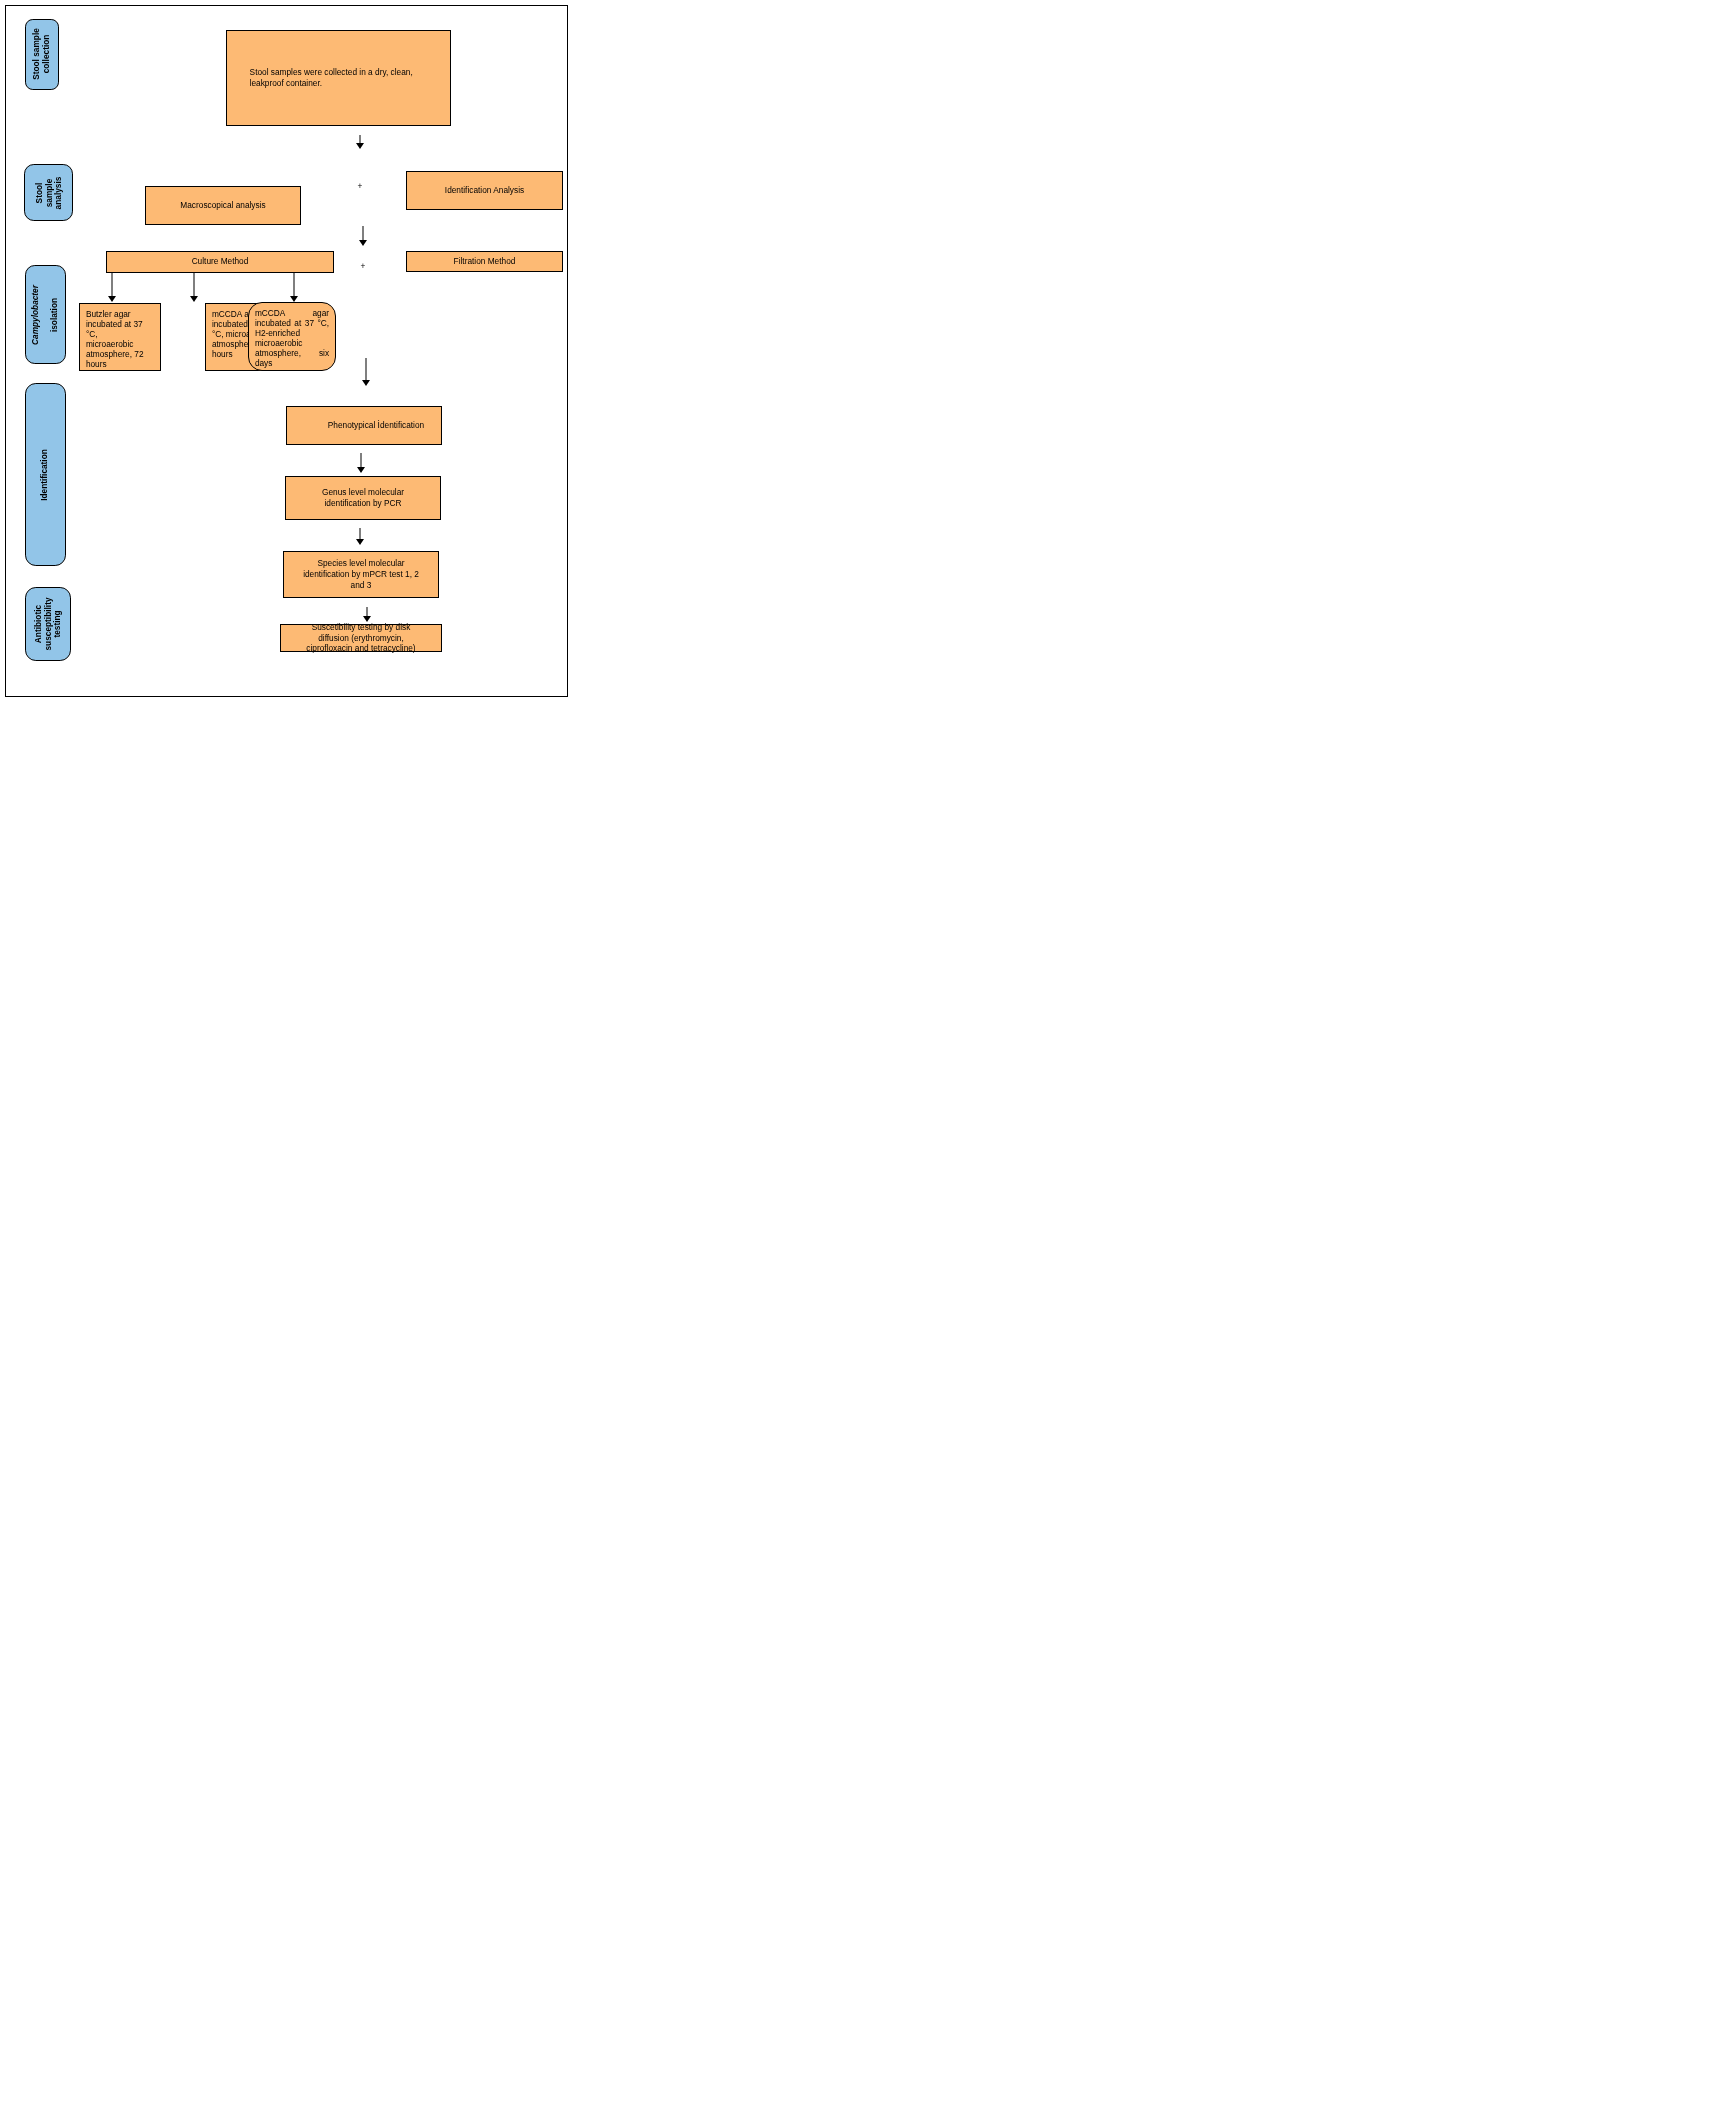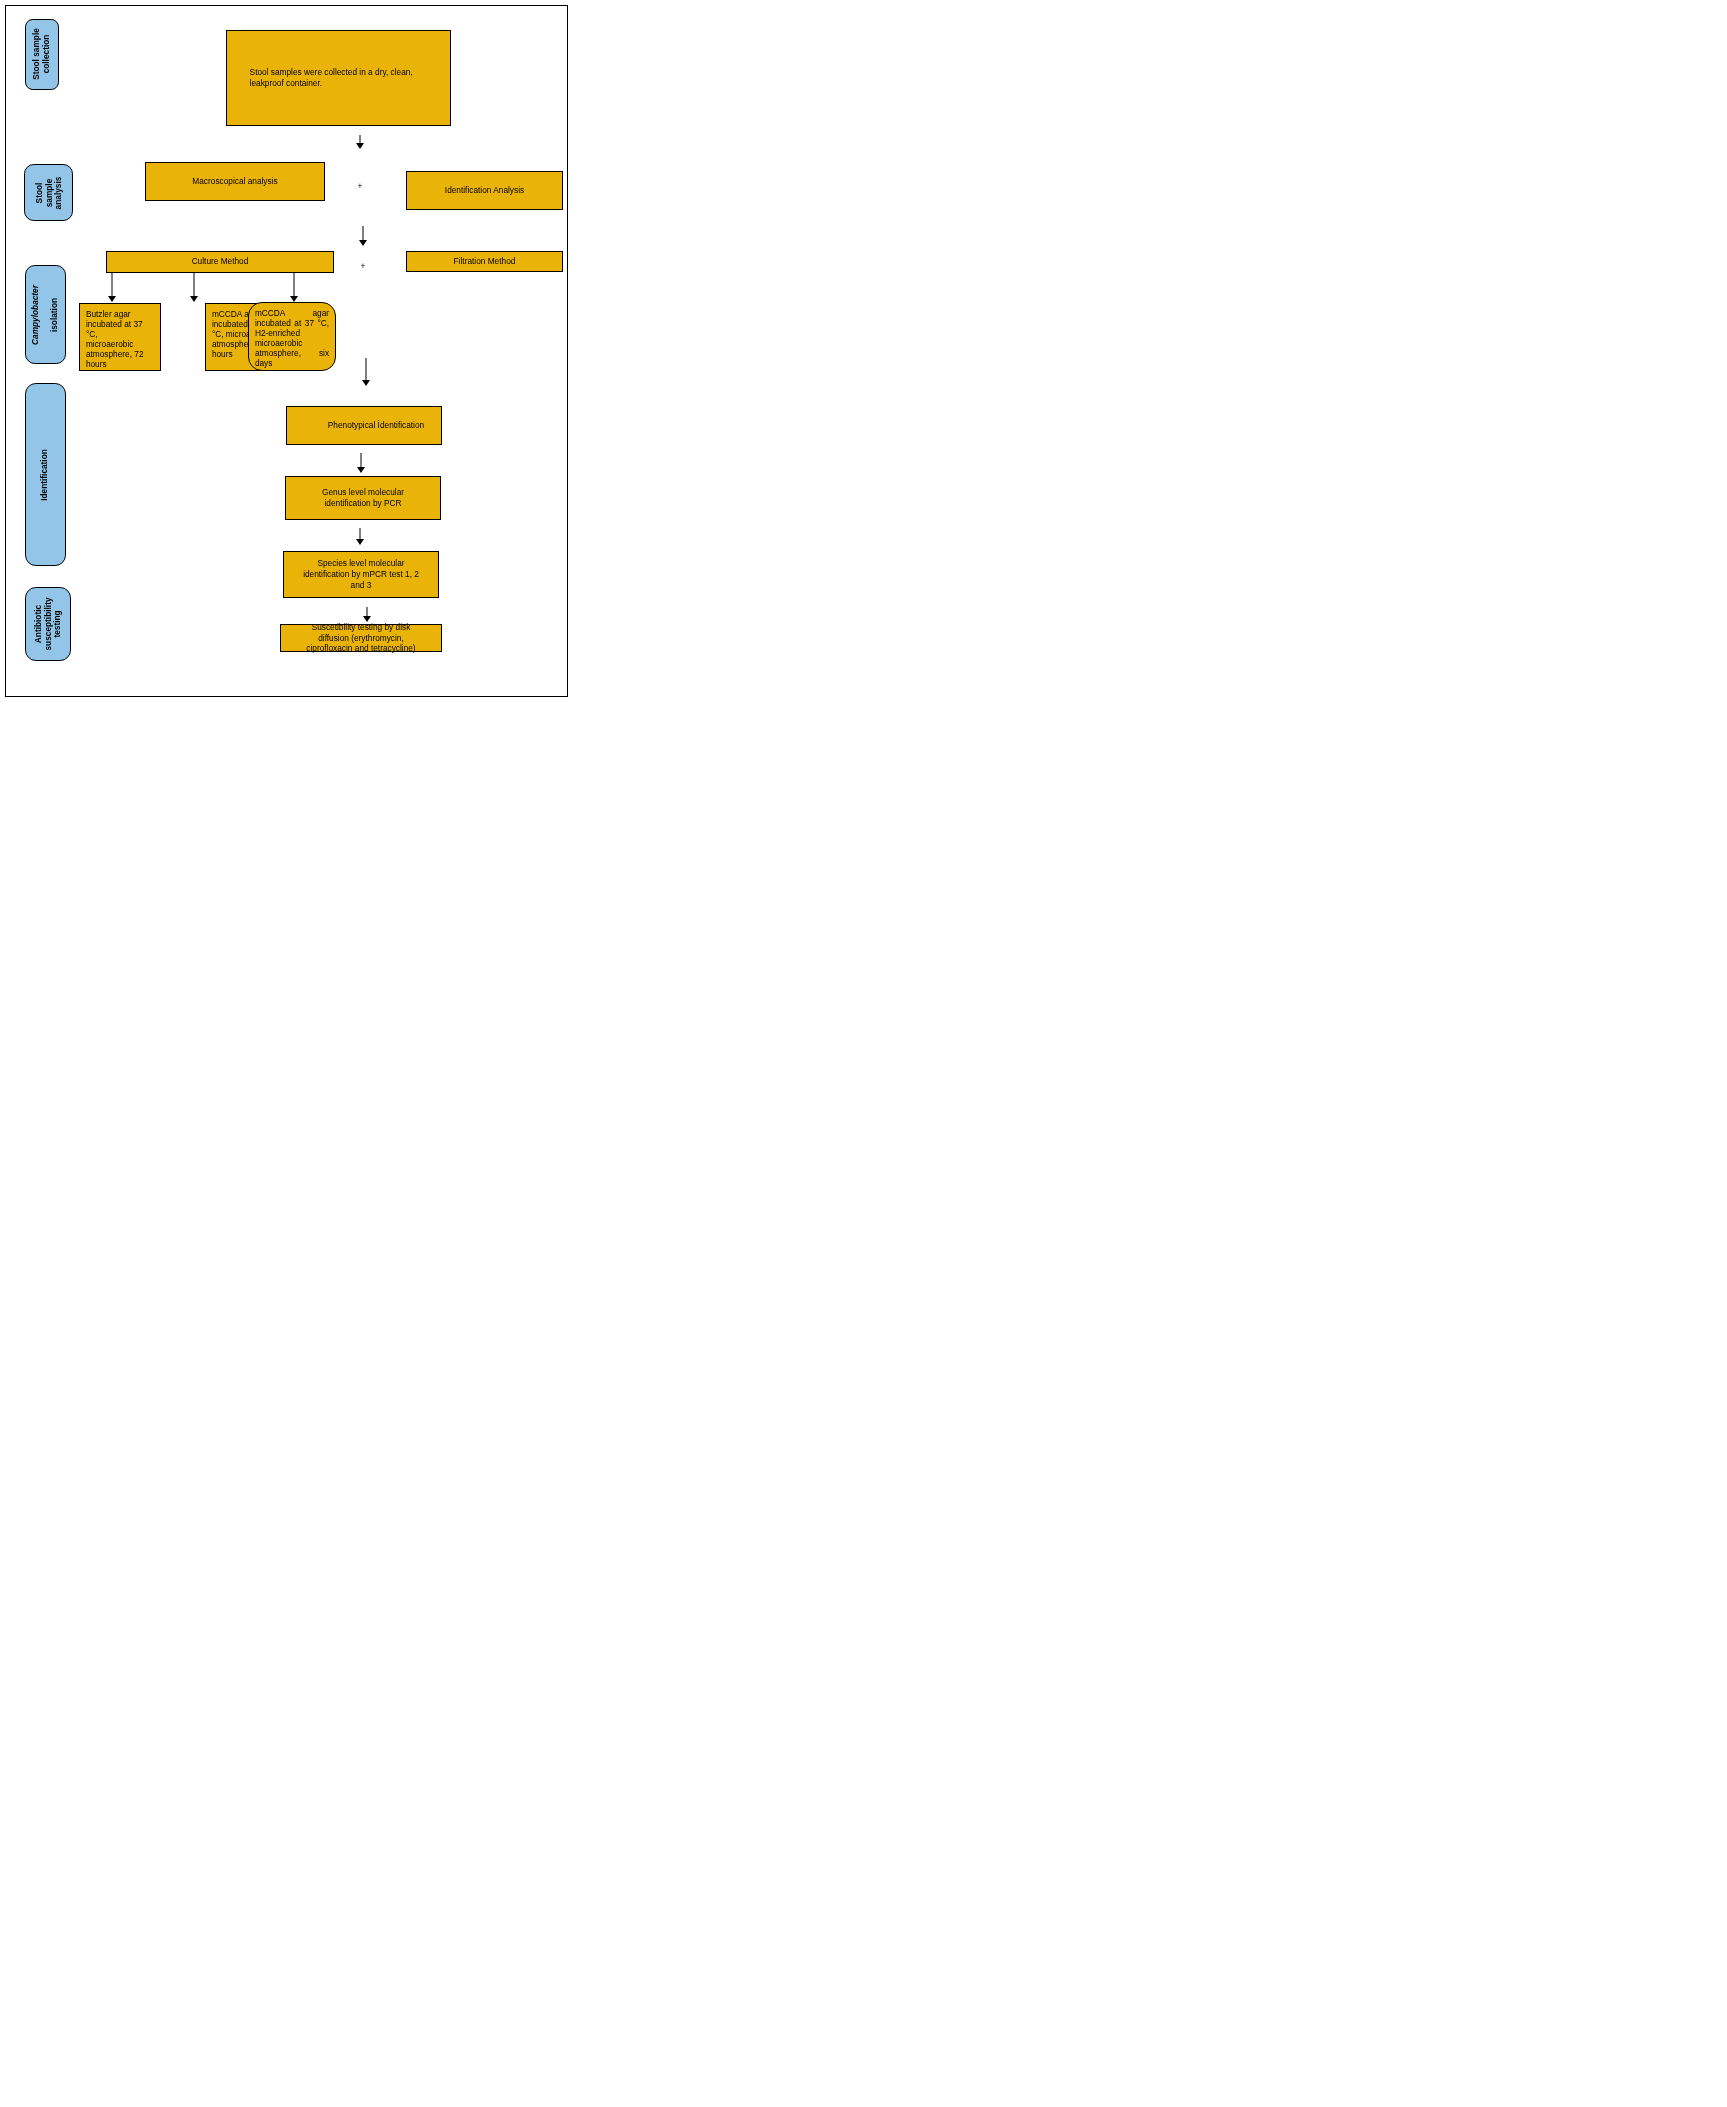--- a/index.html
+++ b/index.html
@@ -1,27 +1,27 @@
 <!DOCTYPE html>
 <html style="font-size:7.8px"><head>
 <meta charset="utf-8">
 <title>Flowchart</title>
 <style>
   html,body{margin:0;padding:0;background:#ffffff;font-family:"Liberation Sans","DejaVu Sans",sans-serif;}
   .canvas{position:relative;width:576px;height:703px;background:#ffffff;overflow:hidden;}
   .frame{position:absolute;left:4.9px;top:4.9px;width:561px;height:690px;border:1.5px solid #000;}
   
-  .pbox{position:absolute;background:#eab308;border:1px solid #000;box-sizing:border-box;
+  .pbox{position:absolute;background:#fdba74;border:1px solid #000;box-sizing:border-box;
         display:flex;align-items:center;justify-content:center;text-align:center;
         font-size:8.3px;line-height:10.8px;color:#000;}
   .pre{white-space:pre-line;}
   .left{justify-content:flex-start;text-align:left;}
   .topstart{align-items:flex-start;}
   .b-note{left:226px;top:30px;width:225px;height:96px;padding-left:22.6px;padding-right:6.9px;}
-  .b-macro{left:145px;top:162px;width:180px;height:39px;}
+  .b-macro{left:145px;top:186px;width:156px;height:39px;}
   .b-micro{left:406px;top:171px;width:157px;height:39px;}
   .b-culture{left:106px;top:251px;width:228px;height:21.6px;}
   .b-filtration{left:406px;top:251px;width:157px;height:20.6px;}
   .b-butzler{left:79px;top:303px;width:82px;height:68px;padding:4.9px 2.9px 0 5.9px;line-height:10px;}
   .b-mccda72{left:173px;top:303px;width:82px;height:68px;padding:4.9px 2.9px 0 5.9px;line-height:10px;margin-left:32px;}
   .b-mccdah2{left:248px;top:302px;width:88px;height:69px;padding:4.9px 5.9px 0 5.9px;line-height:10px;
              display:block;text-align:justify;border-radius:14px;}
   .b-pheno{left:286px;top:406px;width:156px;height:39px;padding-left:24px;}
   .b-genus{left:285px;top:476px;width:156px;height:44px;}
   .b-species{left:283px;top:551px;width:156px;height:47px;}

